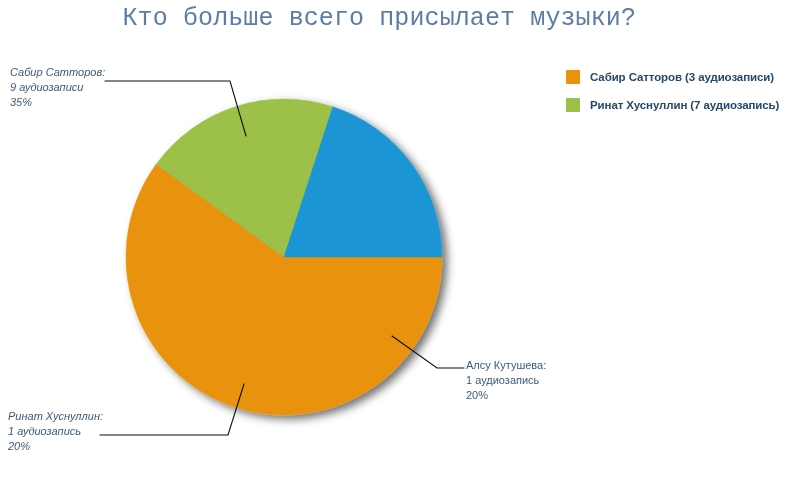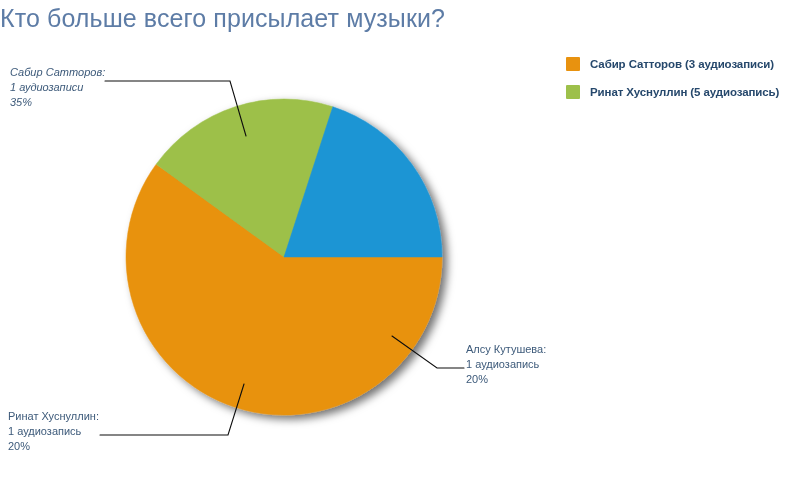--- a/index.html
+++ b/index.html
@@ -18,42 +18,43 @@
     width: 800px;
     height: 500px;
   }
 
   
   #chart-title {
     position: absolute;
     left: 0;
     top: 4px;
     width: 636px;
-    text-align: left;
+    text-align: right;
     font-size: 25px;
     font-weight: 400;
     color: #5d7ca6;
     letter-spacing: 0.1px;
     white-space: nowrap;
+    font-family: Liberation Mono, monospace;
   }
 
   
   #pie-area {
     position: absolute;
     left: 0;
     top: 0;
     width: 800px;
     height: 500px;
   }
 
   
   #legend {
     position: absolute;
     left: 566px;
-    top: 50px;
+    top: 63px;
     width: 232px;
   }
   .legend-row {
     display: flex;
     align-items: center;
     height: 28px;
   }
   .legend-swatch {
     width: 14px;
     height: 14px;
@@ -71,22 +72,22 @@
 
   
   .callout {
     position: absolute;
     font-size: 11px;
     line-height: 15px;
     color: #3d5a7a;
     white-space: nowrap;
   }
   #callout-sabir  { left: 10px;  top: 65px; font-style: italic;  }
-  #callout-rinat  { left: 8px;   top: 409px; }
-  #callout-alsu   { left: 466px; top: 342px; }
+  #callout-rinat  { left: 8px;   top: 409px; font-style: italic; }
+  #callout-alsu   { left: 466px; top: 358px; }
 </style>
 </head>
 <body>
 
 <div id="stage">
 
   <div id="chart-title">Кто больше всего присылает музыки?</div>
 
   <svg id="pie-area" width="800" height="500" viewBox="0 0 800 500">
     <defs>
@@ -103,21 +104,21 @@
 
     <g stroke="#0d0d0d" stroke-width="1.1" fill="none" stroke-linecap="round">
       <path d="M105,81 L230,81 L246,136"></path>
       <path d="M100,435 L228,435 L244,384"></path>
       <path d="M392,336 L437,368 L464,368"></path>
     </g>
   </svg>
 
   <div id="callout-sabir" class="callout">
     <div>Сабир Сатторов:</div>
-    <div>1 аудиозаписи</div>
+    <div>9 аудиозаписи</div>
     <div>35%</div>
   </div>
 
   <div id="callout-rinat" class="callout">
     <div>Ринат Хуснуллин:</div>
     <div>1 аудиозапись</div>
     <div>20%</div>
   </div>
 
   <div id="callout-alsu" class="callout">
@@ -126,17 +127,17 @@
     <div>20%</div>
   </div>
 
   <div id="legend">
       <div class="legend-row">
         <span class="legend-swatch" style="background: rgb(232, 146, 15);"></span>
         <span class="legend-label">Сабир Сатторов (3 аудиозаписи)</span>
       </div>
       <div class="legend-row">
         <span class="legend-swatch" style="background: rgb(157, 192, 74);"></span>
-        <span class="legend-label">Ринат Хуснуллин (5 аудиозапись)</span>
+        <span class="legend-label">Ринат Хуснуллин (7 аудиозапись)</span>
       </div>
     </div>
 
 </div>
 
 </body></html>

